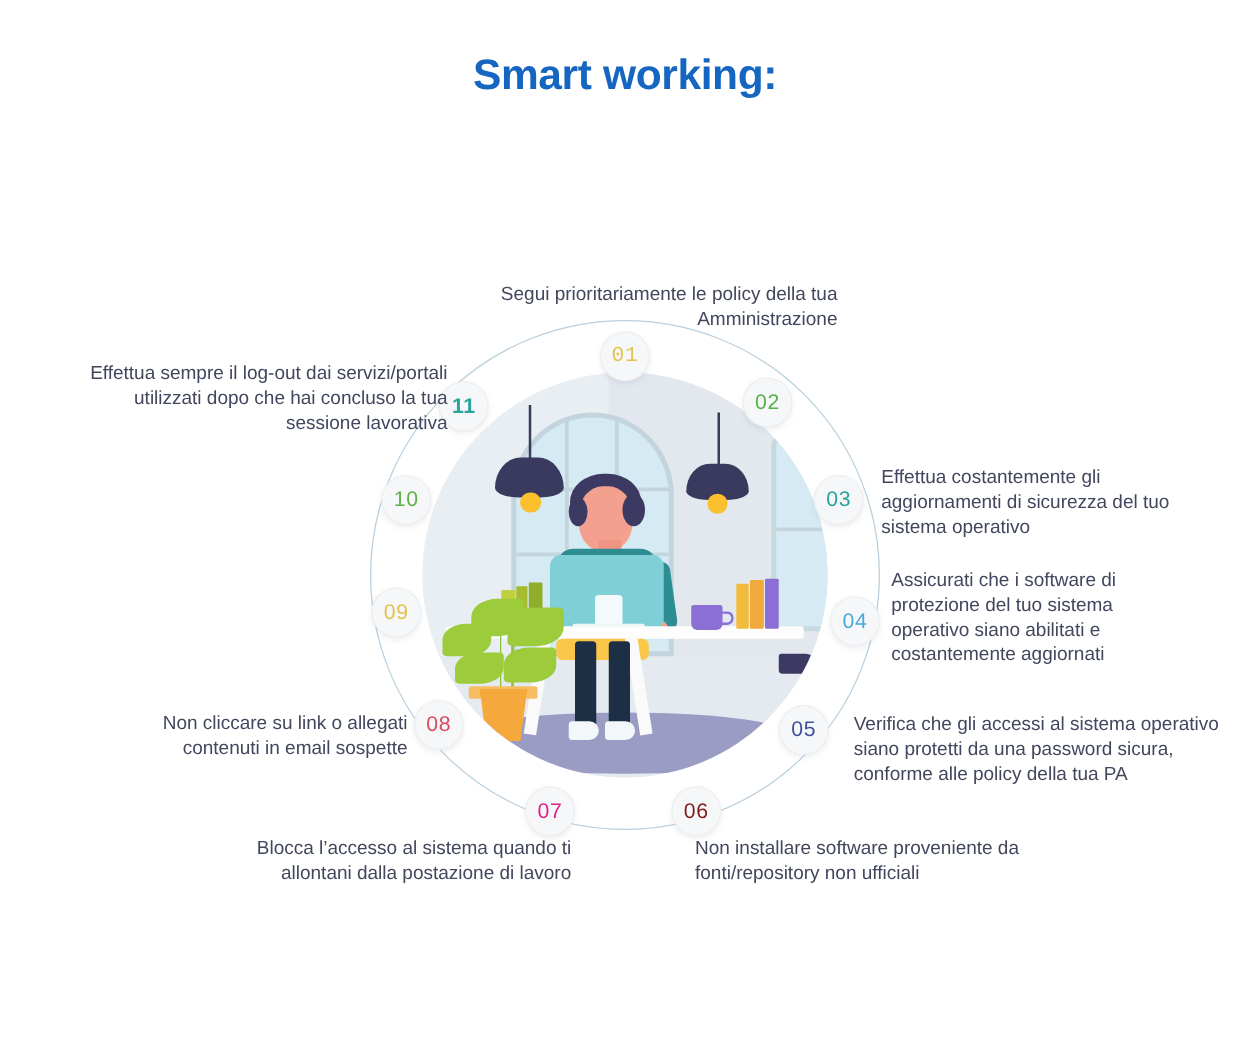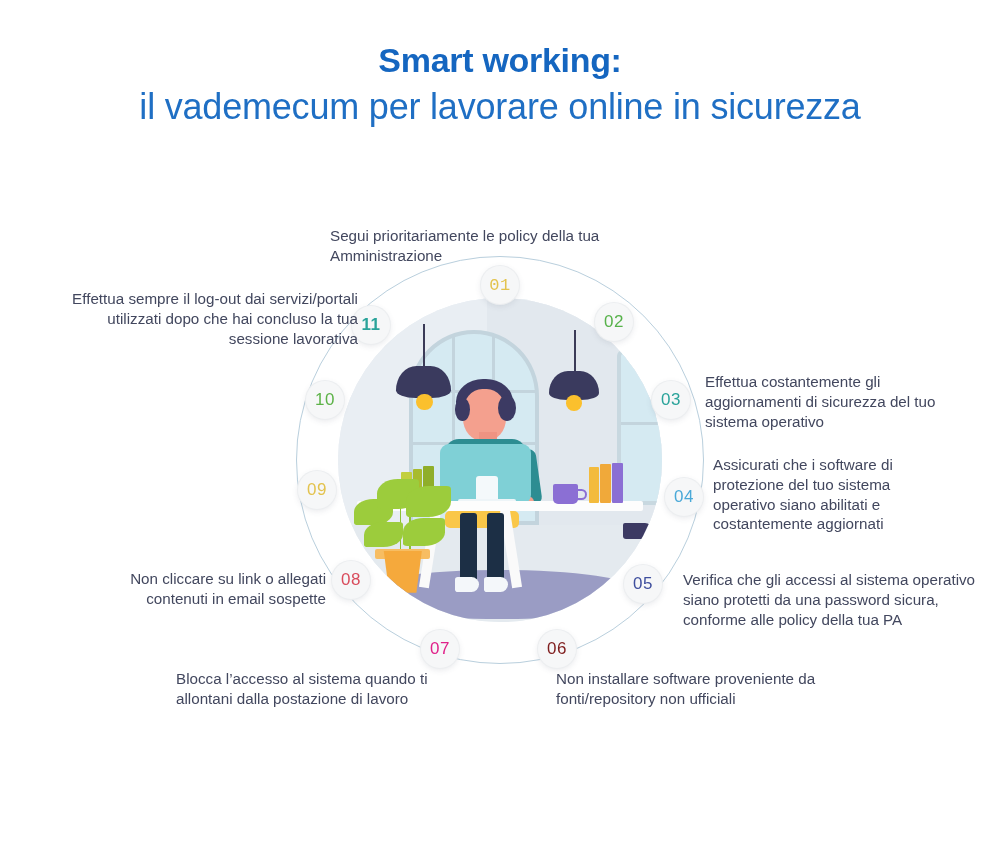--- a/index.html
+++ b/index.html
@@ -165,32 +165,31 @@
     background:#f6f7f8;
     display:flex; align-items:center; justify-content:center;
     font-size:17px; letter-spacing:0.5px;
     box-shadow: 0 0 0 1px #eceef0, 0 2px 6px rgba(60,70,90,0.13);
   }
 
   
   .label {
     position:absolute; color:#42475e; font-size:15.2px; line-height:1.30;
   }
-  .ta-c { text-align:left; }
+  .ta-c { text-align:right; }
   .ta-r { text-align:right; }
   .ta-l { text-align:left; }
 </style>
 </head>
 <body>
 
 <div id="page">
 
   <div class="title-block">
     <div class="title-main">Smart working:</div>
-    <div class="title-sub">il vademecum per lavorare online in sicurezza</div>
   </div>
 
   <div class="diagram">
     <div class="ring"></div>
 
     <div class="inner-circle">
       <div class="illus">
         <div class="wall-top"></div>
         <div class="wall-shade"></div>
         <div class="wall-bot"></div>
@@ -302,21 +301,21 @@
 
 
   <div class="label ta-l" style="left:705px; top:372px; width:240px;">Effettua costantemente gli aggiornamenti di sicurezza del tuo sistema operativo</div>
 
   <div class="label ta-l" style="left:713px; top:455px; width:225px;">Assicurati che i software di protezione del tuo sistema operativo siano abilitati e costantemente aggiornati</div>
 
   <div class="label ta-l" style="left:683px; top:570px; width:300px;">Verifica che gli accessi al sistema operativo siano protetti da una password sicura, conforme alle policy della tua PA</div>
 
   <div class="label ta-l" style="left:556px; top:669px; width:300px;">Non installare software proveniente da fonti/repository non ufficiali</div>
 
-  <div class="label ta-c" style="left:176px; top:669px; width:295px;">Blocca l’accesso al sistema quando ti allontani dalla postazione di lavoro</div>
+  <div class="label ta-c" style="left:162px; top:669px; width:295px;">Blocca l’accesso al sistema quando ti allontani dalla postazione di lavoro</div>
 
   <div class="label ta-r" style="left:68px; top:569px; width:258px;">Non cliccare su link o allegati contenuti in email sospette</div>
 
 
 
   <div class="label ta-r" style="left:50px; top:289px; width:308px;">Effettua sempre il log-out dai servizi/portali utilizzati dopo che hai concluso la tua sessione lavorativa</div>
 
 </div>
 
 </body></html>

